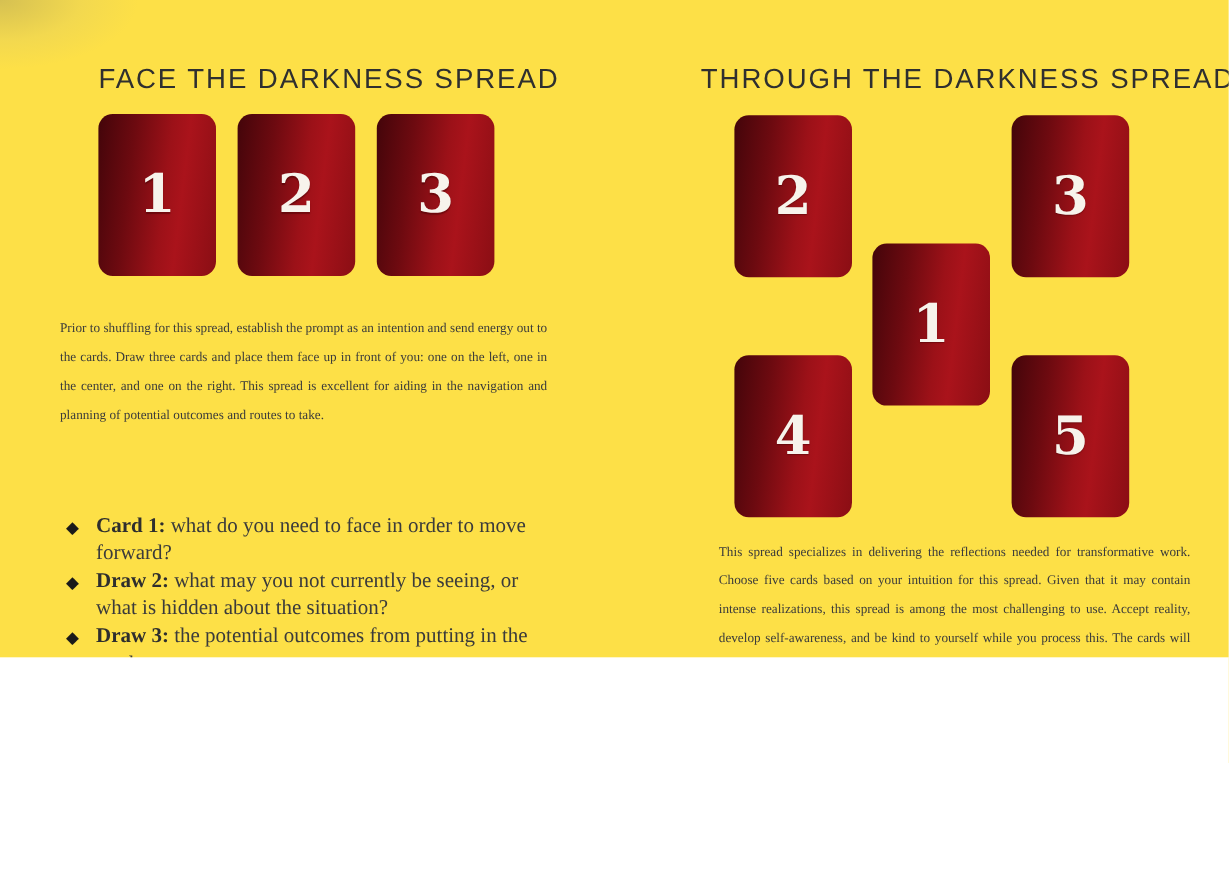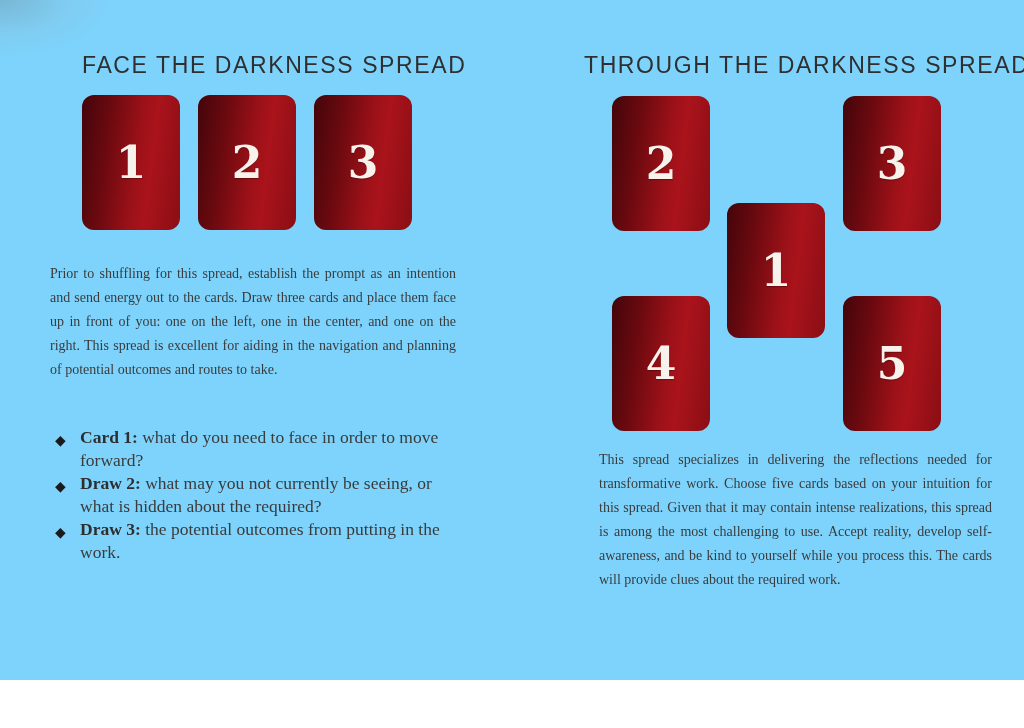--- a/index.html
+++ b/index.html
@@ -1,21 +1,21 @@
 <!DOCTYPE html>
 <html><head>
 <meta charset="utf-8">
 <style>
   * { margin: 0; padding: 0; box-sizing: border-box; }
   html, body { background: #ffffff; }
   .canvas {
     position: relative;
     width: 1024px;
-    height: 680px;
-    background: #7dd3fc;
+    height: 548px;
+    background: #fde047;
     overflow: hidden;
     font-family: "Liberation Serif", serif;
     color: #3a3a3a;
   }
   .corner-shade {
     position: absolute;
     left: 0; top: 0;
     width: 120px; height: 60px;
     background: radial-gradient(ellipse at top left, rgba(110,110,110,0.28) 0%, rgba(150,150,150,0.10) 40%, rgba(255,255,255,0) 68%);
     pointer-events: none;
@@ -62,21 +62,21 @@
   }
   .spread-card { position: absolute; }
   .pos-top-left     { left: 612px; top: 96px;  }
   .pos-top-right    { left: 843px; top: 96px;  }
   .pos-center       { left: 727px; top: 203px; }
   .pos-bottom-left  { left: 612px; top: 296px; }
   .pos-bottom-right { left: 843px; top: 296px; }
 
   .body-para {
     position: absolute;
-    font-size: 14px;
+    font-size: 11px;
     line-height: 24px;
     text-align: justify;
     color: #3b3b3b;
   }
   .para-left  { left: 50px;  top: 262px; width: 406px; }
   .para-right { left: 599px; top: 448px; width: 393px; }
 
   .card-list {
     position: absolute;
     left: 50px; top: 426px;
@@ -146,21 +146,21 @@
 
     <ul class="card-list">
       <li>
         <span class="bullet">◆</span>
         <b class="li-label">Card 1:</b>
         <span class="li-text">what do you need to face in order to move forward?</span>
       </li>
       <li>
         <span class="bullet">◆</span>
         <b class="li-label">Draw 2:</b>
-        <span class="li-text">what may you not currently be seeing, or what is hidden about the required?</span>
+        <span class="li-text">what may you not currently be seeing, or what is hidden about the situation?</span>
       </li>
       <li>
         <span class="bullet">◆</span>
         <b class="li-label">Draw 3:</b>
         <span class="li-text">the potential outcomes from putting in the work.</span>
       </li>
     </ul>
 
     <div class="footer footer-left">
       <span class="dash">–</span>

